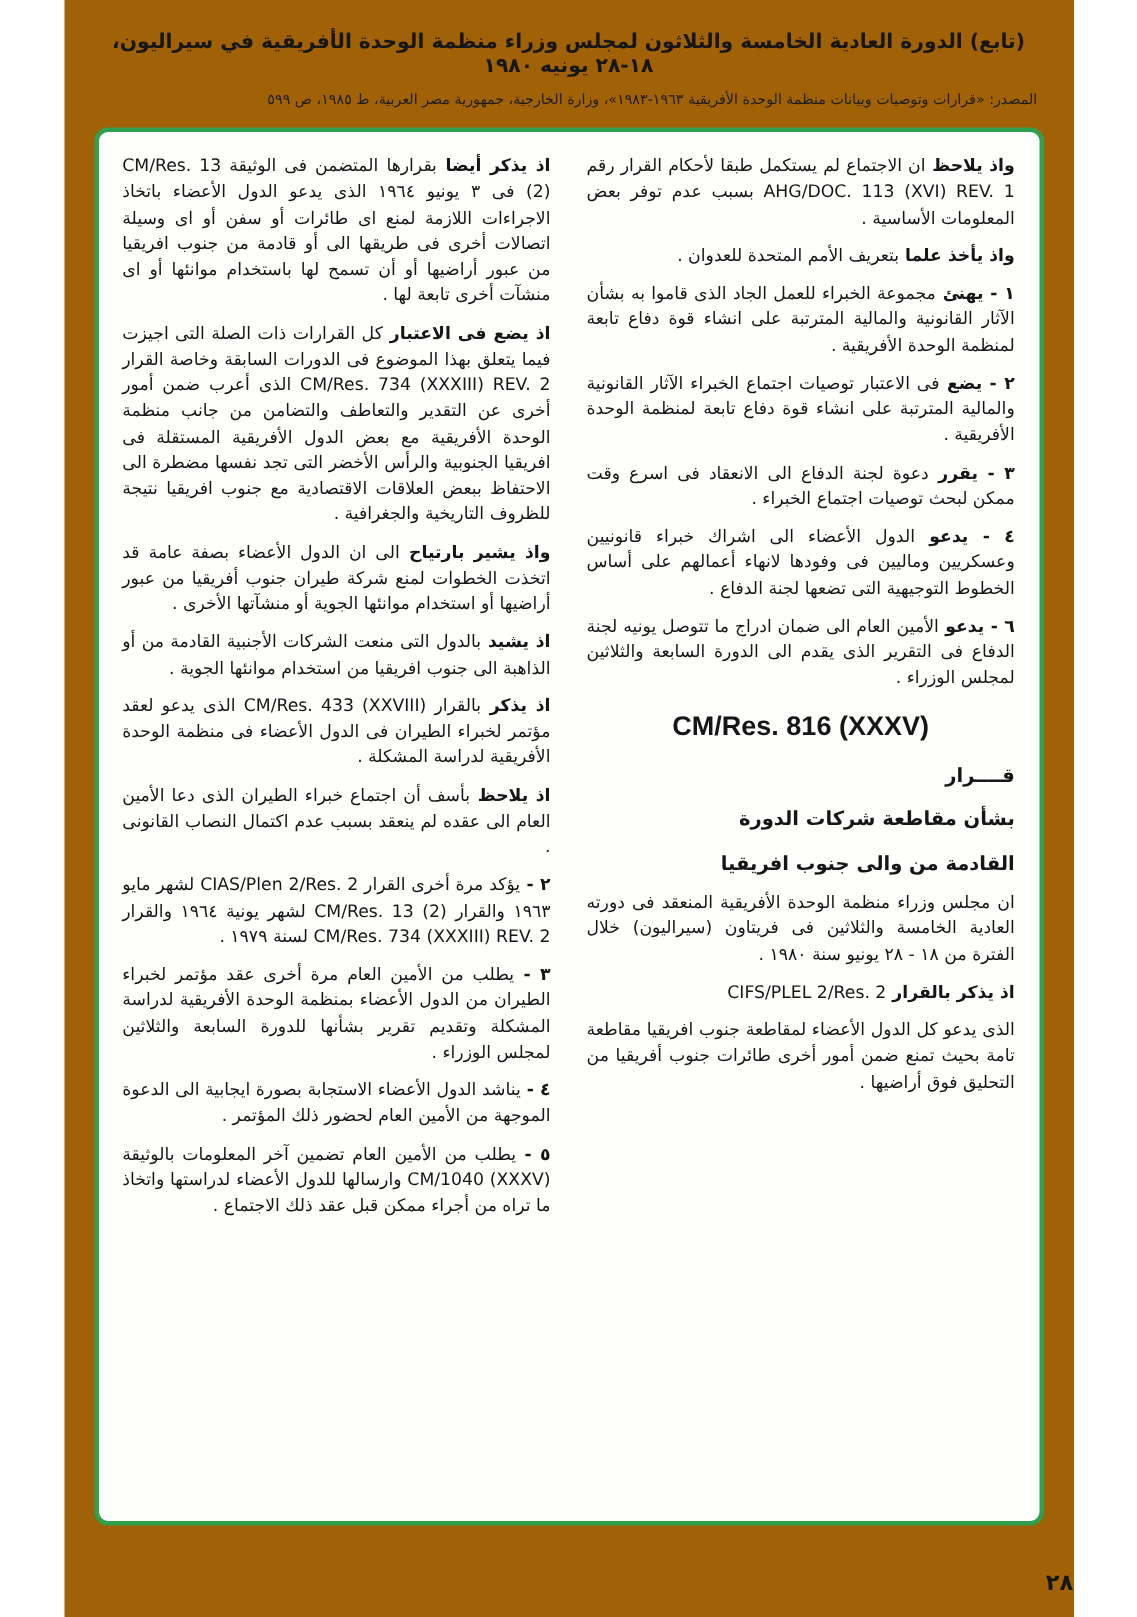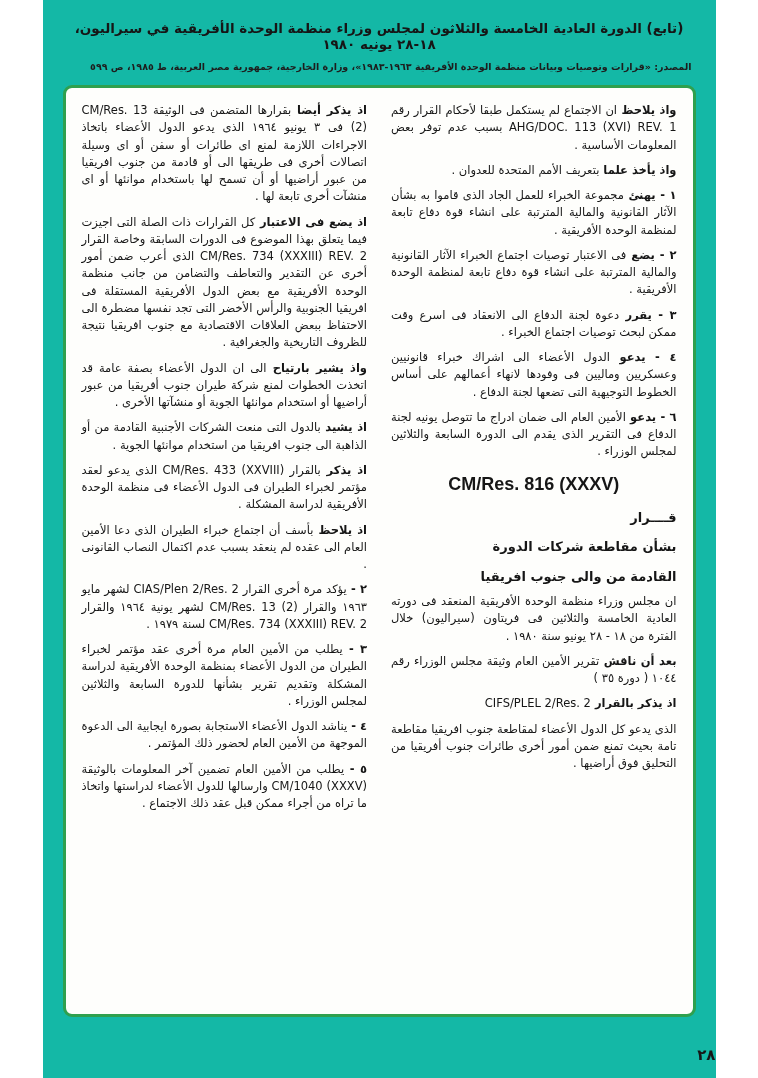--- a/index.html
+++ b/index.html
@@ -4,41 +4,40 @@
 <style>
   * { margin: 0; padding: 0; box-sizing: border-box; }
   html, body {
     background: #ffffff;
     font-family: "DejaVu Sans", sans-serif;
   }
   .page {
     width: 673px;
     height: 1078px;
     margin: 0 auto;
-    background: #14b8a6;
+    background: #a16207;
     color: #161616;
     direction: rtl;
     padding: 12px 20px 0 20px;
     position: relative;
     overflow: hidden;
   }
   .page-header { text-align: center; }
   .header-title {
     font-weight: bold;
     font-size: 13.5px;
     margin-top: 8px;
     letter-spacing: 0.2px;
   }
   .header-source {
     font-size: 9.5px;
     margin-top: 9px;
     color: #1d1d1d;
     text-align: right;
     padding: 0 4px;
-    font-weight: bold;
   }
   .content-box {
     border: 3px solid #2fa04e;
     border-radius: 9px;
     margin-top: 13px;
     padding: 14px 16px 10px 16px;
     height: 932px;
     overflow: hidden;
     background: #fefefc;
   }
@@ -98,21 +97,20 @@
           <p class="para body"><strong>١ - يهنئ </strong><span>مجموعة الخبراء للعمل الجاد الذى قاموا به بشأن الآثار القانونية والمالية المترتبة على انشاء قوة دفاع تابعة لمنظمة الوحدة الأفريقية .</span></p>
           <p class="para body"><strong>٢ - يضع </strong><span>فى الاعتبار توصيات اجتماع الخبراء الآثار القانونية والمالية المترتبة على انشاء قوة دفاع تابعة لمنظمة الوحدة الأفريقية .</span></p>
           <p class="para body"><strong>٣ - يقرر </strong><span>دعوة لجنة الدفاع الى الانعقاد فى اسرع وقت ممكن لبحث توصيات اجتماع الخبراء .</span></p>
           <p class="para body"><strong>٤ - يدعو </strong><span>الدول الأعضاء الى اشراك خبراء قانونيين وعسكريين وماليين فى وفودها لانهاء أعمالهم على أساس الخطوط التوجيهية التى تضعها لجنة الدفاع .</span></p>
           <p class="para body"><strong>٦ - يدعو </strong><span>الأمين العام الى ضمان ادراج ما تتوصل يونيه لجنة الدفاع فى التقرير الذى يقدم الى الدورة السابعة والثلاثين لمجلس الوزراء .</span></p>
           <p class="para ref" dir="ltr"><span>CM/Res. 816 (XXXV)</span></p>
           <p class="para title"><span>قــــرار</span></p>
           <p class="para title"><span>بشأن مقاطعة شركات الدورة</span></p>
           <p class="para title"><span>القادمة من والى جنوب افريقيا</span></p>
           <p class="para body"><span>ان مجلس وزراء منظمة الوحدة الأفريقية المنعقد فى دورته العادية الخامسة والثلاثين فى فريتاون (سيراليون) خلال الفترة من ١٨ - ٢٨ يونيو سنة ١٩٨٠ .</span></p>
-          <p class="para body"><strong>بعد أن ناقش </strong><span>تقرير الأمين العام وثيقة مجلس الوزراء رقم ١٠٤٤ ( دورة ٣٥ )</span></p>
           <p class="para body"><strong>اذ يذكر بالقرار </strong><span>CIFS/PLEL 2/Res. 2</span></p>
           <p class="para body"><span>الذى يدعو كل الدول الأعضاء لمقاطعة جنوب افريقيا مقاطعة تامة بحيث تمنع ضمن أمور أخرى طائرات جنوب أفريقيا من التحليق فوق أراضيها .</span></p>
         </section>
       <section class="col">
           <p class="para body"><strong>اذ يذكر أيضا </strong><span>بقرارها المتضمن فى الوثيقة CM/Res. 13 (2) فى ٣ يونيو ١٩٦٤ الذى يدعو الدول الأعضاء باتخاذ الاجراءات اللازمة لمنع اى طائرات أو سفن أو اى وسيلة اتصالات أخرى فى طريقها الى أو قادمة من جنوب افريقيا من عبور أراضيها أو أن تسمح لها باستخدام موانئها أو اى منشآت أخرى تابعة لها .</span></p>
           <p class="para body"><strong>اذ يضع فى الاعتبار </strong><span>كل القرارات ذات الصلة التى اجيزت فيما يتعلق بهذا الموضوع فى الدورات السابقة وخاصة القرار CM/Res. 734 (XXXIII) REV. 2 الذى أعرب ضمن أمور أخرى عن التقدير والتعاطف والتضامن من جانب منظمة الوحدة الأفريقية مع بعض الدول الأفريقية المستقلة فى افريقيا الجنوبية والرأس الأخضر التى تجد نفسها مضطرة الى الاحتفاظ ببعض العلاقات الاقتصادية مع جنوب افريقيا نتيجة للظروف التاريخية والجغرافية .</span></p>
           <p class="para body"><strong>واذ يشير بارتياح </strong><span>الى ان الدول الأعضاء بصفة عامة قد اتخذت الخطوات لمنع شركة طيران جنوب أفريقيا من عبور أراضيها أو استخدام موانئها الجوية أو منشآتها الأخرى .</span></p>
           <p class="para body"><strong>اذ يشيد </strong><span>بالدول التى منعت الشركات الأجنبية القادمة من أو الذاهبة الى جنوب افريقيا من استخدام موانئها الجوية .</span></p>
           <p class="para body"><strong>اذ يذكر </strong><span>بالقرار CM/Res. 433 (XXVIII) الذى يدعو لعقد مؤتمر لخبراء الطيران فى الدول الأعضاء فى منظمة الوحدة الأفريقية لدراسة المشكلة .</span></p>
           <p class="para body"><strong>اذ يلاحظ </strong><span>بأسف أن اجتماع خبراء الطيران الذى دعا الأمين العام الى عقده لم ينعقد بسبب عدم اكتمال النصاب القانونى .</span></p>

